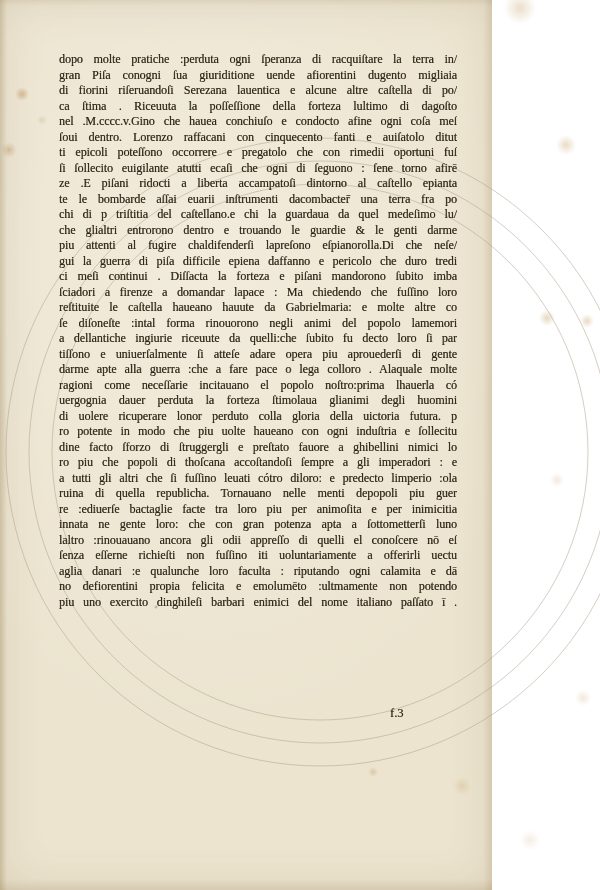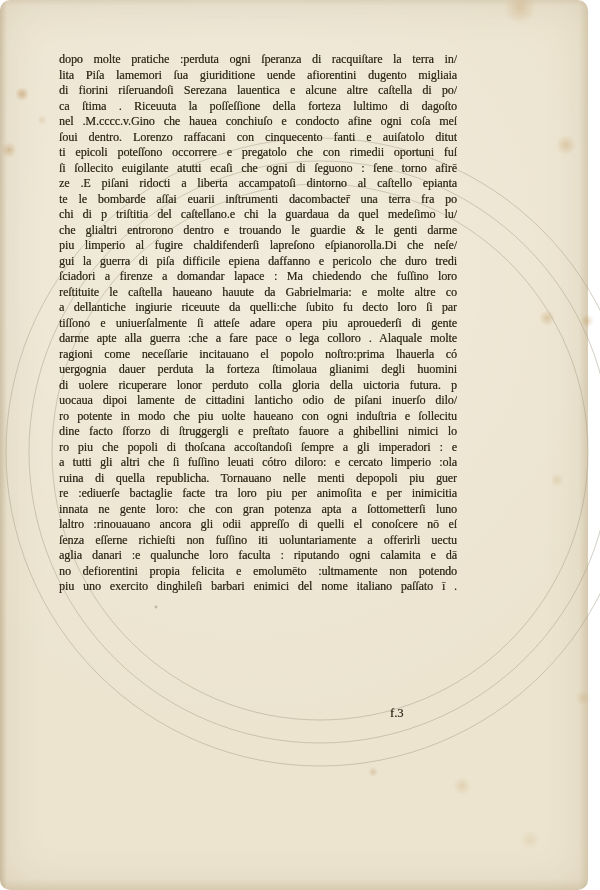--- a/index.html
+++ b/index.html
@@ -5,31 +5,30 @@
   html, body {
     margin: 0;
     padding: 0;
     width: 600px;
     height: 890px;
     overflow: hidden;
     font-family: "Liberation Serif", "DejaVu Serif", serif;
   }
   .page {
     position: relative;
-    width: 588px;
+    width: 492px;
     height: 890px;
     background-color: #ece4cf;
     background-image:
       radial-gradient(120% 85% at 42% 30%, rgba(255,255,255,0.28), rgba(255,255,255,0) 62%),
       linear-gradient(to right,  rgba(146,120,74,0.30) 0px, rgba(146,120,74,0) 7px),
       linear-gradient(to left,   rgba(146,120,74,0.18) 0px, rgba(146,120,74,0) 9px),
       linear-gradient(to bottom, rgba(146,120,74,0.12) 0px, rgba(146,120,74,0) 6px),
       linear-gradient(to top,    rgba(146,120,74,0.16) 0px, rgba(146,120,74,0) 11px);
     box-shadow: inset 0 0 45px rgba(120, 95, 50, 0.14);
-    border-radius: 10px;
   }
   
   .stamp {
     position: absolute;
     left: 0; top: 0;
     width: 600px; height: 890px;
     pointer-events: none;
   }
   .stamp circle {
     fill: none;
@@ -94,46 +93,47 @@
   <svg class="stamp" viewBox="0 0 600 890" xmlns="http://www.w3.org/2000/svg">
     <circle cx="320" cy="452" r="314"></circle>
     <circle cx="320" cy="452" r="291"></circle>
     <circle cx="320" cy="452" r="268"></circle>
   </svg>
 
   <div class="spots"></div>
 
   <div class="textblock">
       <div class="line">dopo molte pratiche :perduta ogni ſperanza di racquiſtare la terra in/</div>
-      <div class="line">lita Piſa lamemori ſua giuriditione  uende afiorentini dugento migliaia</div>
+      <div class="line">gran Piſa conogni ſua giuriditione  uende afiorentini dugento migliaia</div>
       <div class="line">di fiorini  riſeruandoſi Serezana lauentica e alcune altre caſtella di po/</div>
       <div class="line">ca ſtima . Riceuuta la poſſeſſione della forteza  lultimo di dagoſto</div>
       <div class="line">nel .M.cccc.v.Gino che hauea conchiuſo e condocto afine ogni coſa meſ</div>
       <div class="line">ſoui dentro. Lorenzo raffacani con cinquecento fanti e auiſatolo ditut</div>
       <div class="line">ti epicoli  poteſſono occorrere e pregatolo che con rimedii oportuni fuſ</div>
       <div class="line">ſi ſollecito  euigilante atutti ecaſi che ogni di ſeguono : ſene torno  afirē</div>
       <div class="line">ze .E piſani  ridocti a liberta accampatoſi dintorno al caſtello epianta</div>
       <div class="line">te le bombarde aſſai euarii  inſtrumenti dacombacter̄ una terra fra po</div>
       <div class="line">chi di p triſtitia del caſtellano.e chi la guardaua da quel medeſimo lu/</div>
       <div class="line">che glialtri entrorono dentro e  trouando le  guardie &amp; le genti  darme</div>
-      <div class="line">piu limperio al fugire chaldifenderſi lapreſono eſpianorolla.Di che neſe/</div>
+      <div class="line">piu attenti al fugire chaldifenderſi lapreſono eſpianorolla.Di che neſe/</div>
       <div class="line">gui la guerra di piſa difficile epiena daffanno e pericolo che duro tredi</div>
+      <div class="line">ci meſi continui . Diſſacta la forteza e piſani mandorono ſubito imba</div>
       <div class="line">ſciadori a firenze a domandar lapace : Ma chiedendo che fuſſino loro</div>
       <div class="line">reſtituite le caſtella haueano hauute da Gabrielmaria: e molte altre co</div>
+      <div class="line">ſe diſoneſte :intal forma rinouorono negli animi del popolo lamemori</div>
       <div class="line">a dellantiche  ingiurie riceuute da quelli:che ſubito fu decto loro ſi par</div>
       <div class="line">tiſſono e uniuerſalmente ſi atteſe adare opera  piu aprouederſi di gente</div>
       <div class="line">darme apte alla guerra :che a fare pace o lega colloro . Alaquale molte</div>
       <div class="line">ragioni come neceſſarie incitauano el popolo noſtro:prima lhauerla có</div>
       <div class="line">uergognia dauer perduta la forteza ſtimolaua glianimi degli  huomini</div>
       <div class="line">di uolere ricuperare lonor perduto colla gloria della uictoria futura. p</div>
-      <div class="line">uocaua dipoi lamente de cittadini lanticho odio de piſani inuerſo dilo/</div>
       <div class="line">ro potente in modo che piu uolte haueano con ogni induſtria e ſollecitu</div>
       <div class="line">dine facto ſforzo di ſtruggergli e preſtato fauore a ghibellini nimici lo</div>
       <div class="line">ro piu che popoli di thoſcana accoſtandoſi ſempre a gli imperadori : e</div>
-      <div class="line">a tutti gli altri che ſi fuſſino leuati cótro diloro: e cercato limperio :ola</div>
+      <div class="line">a tutti gli altri che ſi fuſſino leuati cótro diloro: e predecto limperio :ola</div>
       <div class="line">ruina di quella republicha. Tornauano nelle menti depopoli piu guer</div>
       <div class="line">re :ediuerſe bactaglie facte tra loro piu per animoſita e  per  inimicitia</div>
       <div class="line">innata ne gente loro: che con gran potenza  apta a ſottometterſi  luno</div>
       <div class="line">laltro :rinouauano ancora gli odii appreſſo di quelli el conoſcere nō eſ</div>
       <div class="line">ſenza eſſerne richieſti non fuſſino iti uoluntariamente a offerirli  uectu</div>
       <div class="line">aglia danari :e qualunche loro faculta : riputando ogni calamita e  dā</div>
       <div class="line">no defiorentini propia felicita e emolumēto :ultmamente non potendo</div>
       <div class="line">piu uno exercito dinghileſi barbari enimici del nome italiano paſſato ī .</div>
     </div>
 

